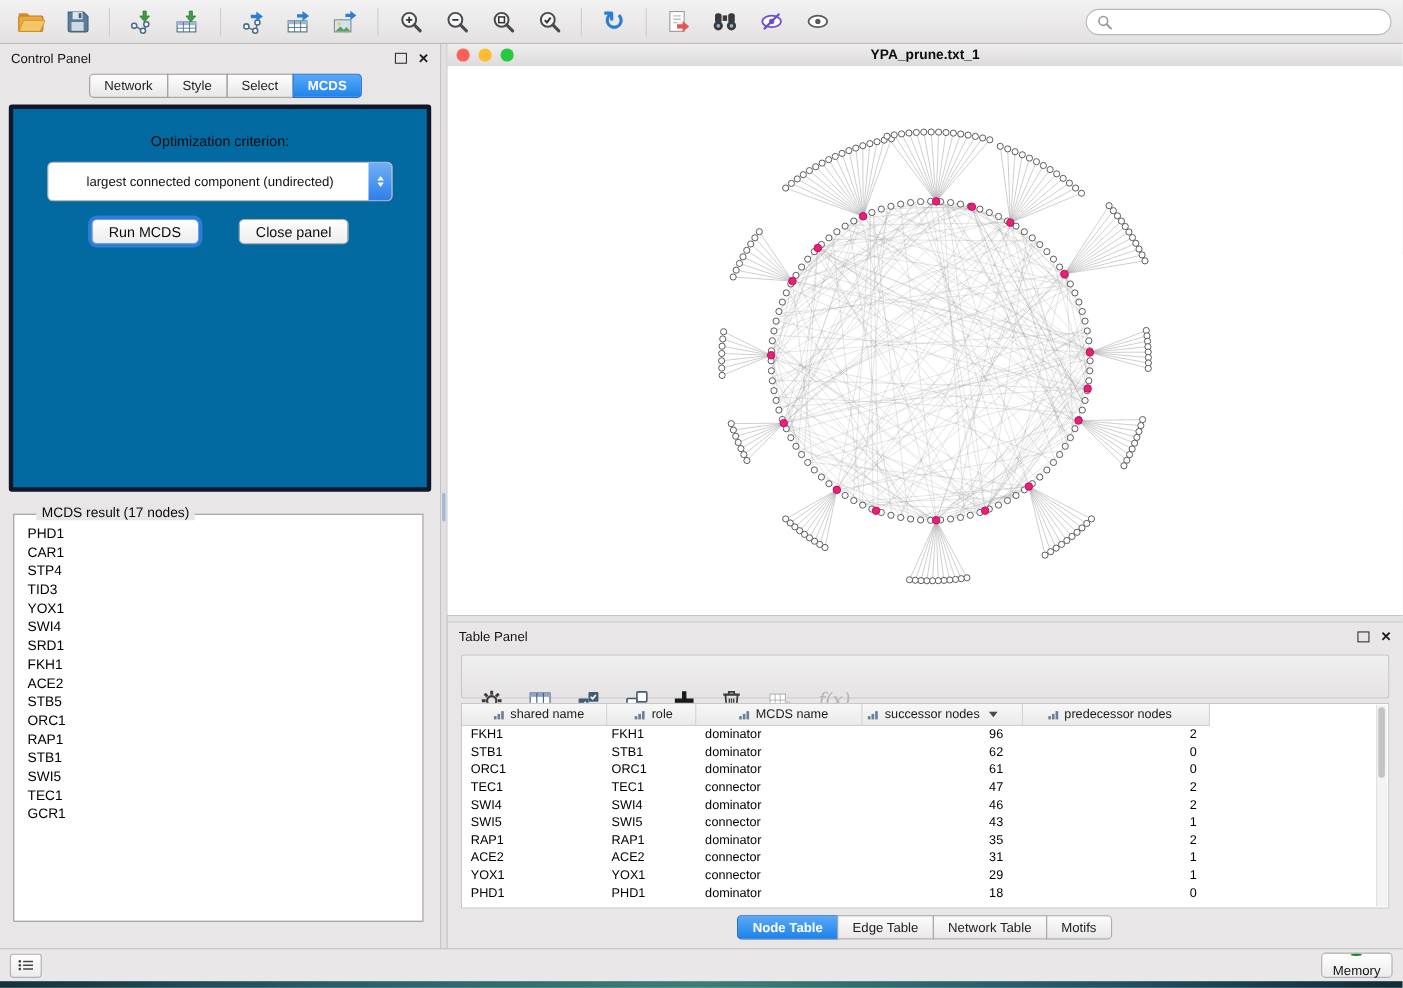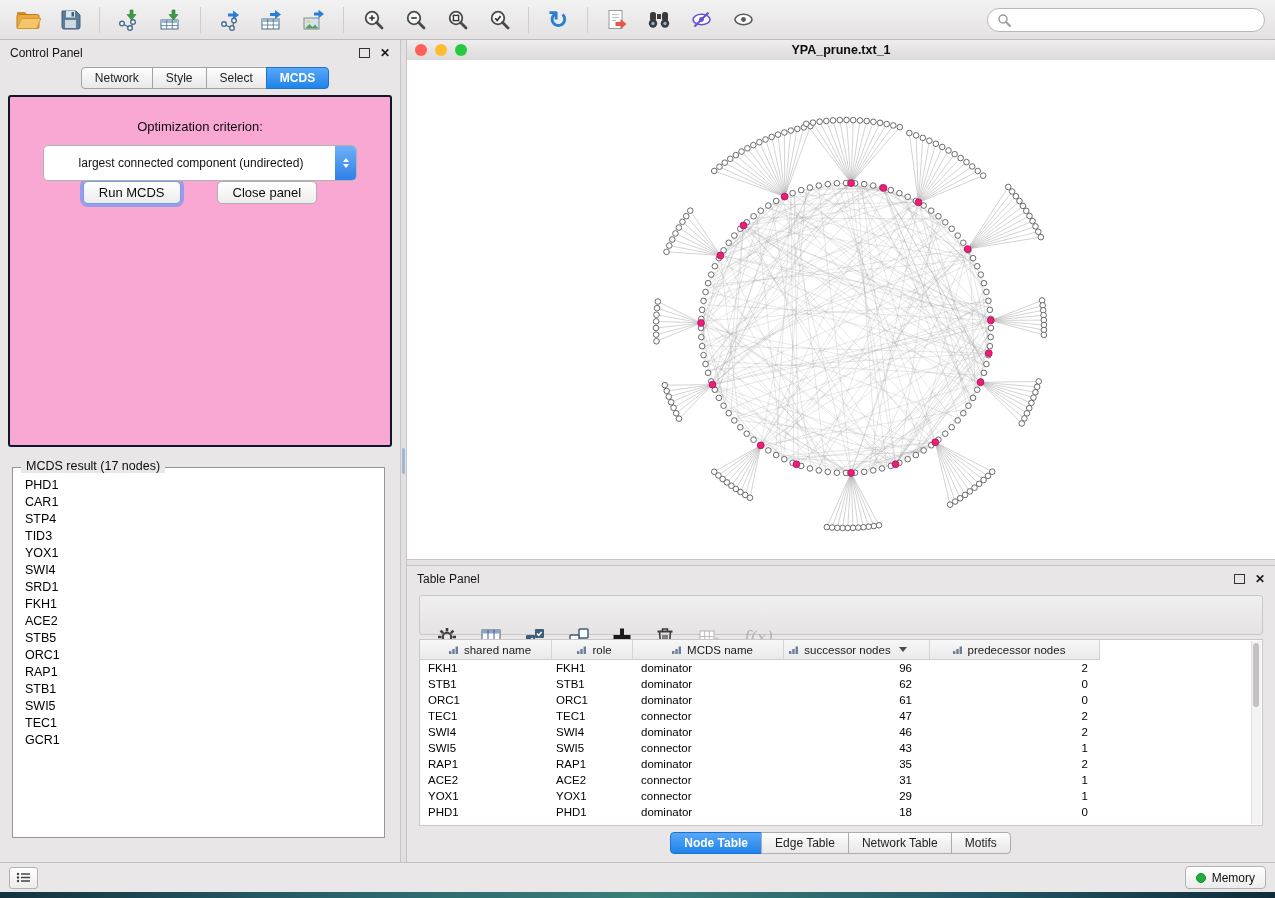--- a/index.html
+++ b/index.html
@@ -25,36 +25,36 @@
   .panel-header{height:26px;display:flex;align-items:center;padding:0 10px;font-size:12px;color:#151515;}
   .win-ctrls{margin-left:auto;display:flex;gap:10px;align-items:center;}
   .float-btn{width:9px;height:8px;border:1.5px solid #333;}
   .close-btn{font-size:12px;font-weight:700;color:#1a1a1a;line-height:1;}
   .tabbar{display:flex;justify-content:center;margin-top:1px;padding-left:11px;}
   .tab{font-size:12px;padding:3px 13px;border:1px solid #a3a1a1;margin-left:-1px;color:#222;
     background:linear-gradient(#fefefe,#e9e7e7);}
   .tab:first-child{border-radius:4px 0 0 4px;}
   .tab:last-child{border-radius:0 4px 4px 0;}
   .tab.selected{background:linear-gradient(#58a8f8,#1f83ea);color:#fff;border-color:#1f6fd0;font-weight:600;}
-  .cp-surface{margin:6px 8px 0;height:352px;background:#f9a8d4;border:2px solid #0f172a;border-radius:3px;
+  .cp-surface{margin:6px 8px 0;height:352px;background:#0369a1;border:4px solid #0f172a;border-radius:3px;
     text-align:center;box-sizing:border-box;}
   .opt-label{margin-top:22px;font-size:13px;color:#0c0c0c;}
   .dropdown{margin:11px auto 0;width:314px;height:36px;background:#fff;border:1px solid #b3b1b1;border-radius:5px;
     display:flex;align-items:center;position:relative;font-size:12px;box-sizing:border-box;color:#111;}
   .dd-value{flex:1;text-align:center;padding-right:18px;}
   .dd-stepper{position:absolute;right:0;top:0;bottom:0;width:21px;border-radius:0 4px 4px 0;
     background:linear-gradient(#6fb1f7,#2f7fe8);display:flex;flex-direction:column;align-items:center;justify-content:center;gap:2px;}
   .tri-up{width:0;height:0;border:3.5px solid transparent;border-top:none;border-bottom:4.5px solid #fff;}
   .tri-down{width:0;height:0;border:3.5px solid transparent;border-bottom:none;border-top:4.5px solid #fff;}
-  .btn-row{margin-top:0;display:flex;justify-content:center;gap:36px;}
+  .btn-row{margin-top:16px;display:flex;justify-content:center;gap:36px;}
   .btn{font-size:13px;font-family:inherit;padding:3px 15px;border:1px solid #b0aeae;border-radius:5px;
     background:linear-gradient(#ffffff,#ededed);color:#0c0c0c;}
   .btn.focused{box-shadow:0 0 0 3px rgba(77,144,254,.55);border-color:#6f9fe8;}
   .groupbox{position:absolute;left:12px;right:15px;top:427px;bottom:24px;border:1px solid #979595;background:#fff;}
-  .legend{position:absolute;top:-9px;left:8px;background:#e8e6e6;padding:0 5px;font-size:12.5px;color:#0c0c0c;}
+  .legend{position:absolute;top:-9px;left:20px;background:#e8e6e6;padding:0 5px;font-size:12.5px;color:#0c0c0c;}
   .result-list{position:absolute;left:2px;right:2px;top:8px;bottom:2px;overflow:hidden;font-size:12.5px;}
   .result-item{padding:1.5px 0 1.5px 10px;color:#000;}
   
   .v-split{width:7px;background:#e2e0e0;border-left:1px solid #c6c4c4;border-right:1px solid #c6c4c4;position:relative;box-sizing:border-box;}
   .v-split .grip{position:absolute;top:408px;left:1px;width:3px;height:26px;background:#9fb8d8;border-radius:2px;}
   .h-split{height:7px;background:#e4e2e2;border-top:1px solid #c6c4c4;border-bottom:1px solid #c6c4c4;box-sizing:border-box;}
   
   .right-col{flex:1;display:flex;flex-direction:column;min-width:0;}
   .network-panel{height:519px;position:relative;background:#fff;}
   .net-titlebar{height:20px;background:linear-gradient(#efeeee,#dcdada);border-bottom:1px solid #c2c0c0;
@@ -89,21 +89,21 @@
     background:linear-gradient(#fdfdfd,#e9e7e7);}
   .tp-tab:first-child{border-radius:4px 0 0 4px;}
   .tp-tab:last-child{border-radius:0 4px 4px 0;}
   .tp-tab.selected{background:linear-gradient(#58a8f8,#1f83ea);color:#fff;border-color:#1f6fd0;font-weight:600;}
   
   .statusbar{position:absolute;left:0;right:0;bottom:6px;height:30px;background:#e9e7e7;border-top:1px solid #c2c0c0;
     display:flex;align-items:center;padding:0 9px;box-sizing:border-box;}
   .menu-btn{width:27px;height:20px;border:1px solid #b3b1b1;border-radius:3px;background:linear-gradient(#fff,#ececec);
     display:flex;align-items:center;justify-content:center;}
   .memory-btn{margin-left:auto;height:21px;border:1px solid #b3b1b1;border-radius:4px;background:linear-gradient(#fff,#ececec);
-    display:flex;align-items:center;gap:6px;padding:0 10px;font-size:12px;color:#111;}
+    display:flex;align-items:center;gap:6px;padding:0 10px;font-size:12px;color:#111;flex-direction:column;}
   .mem-dot{width:10px;height:10px;border-radius:50%;background:#1faf3a;border:1px solid #128a2b;box-sizing:border-box;}
   .desktop-strip{position:absolute;left:0;right:0;bottom:0;height:6px;
     background:linear-gradient(90deg,#13323e,#28606a,#3a7f78,#245a68,#102c3a);}
 </style>
 </head>
 <body>
 
 <div class="toolbar">
   <div class="tool-btn">
     <svg width="26" height="22" viewBox="0 0 26 22">

